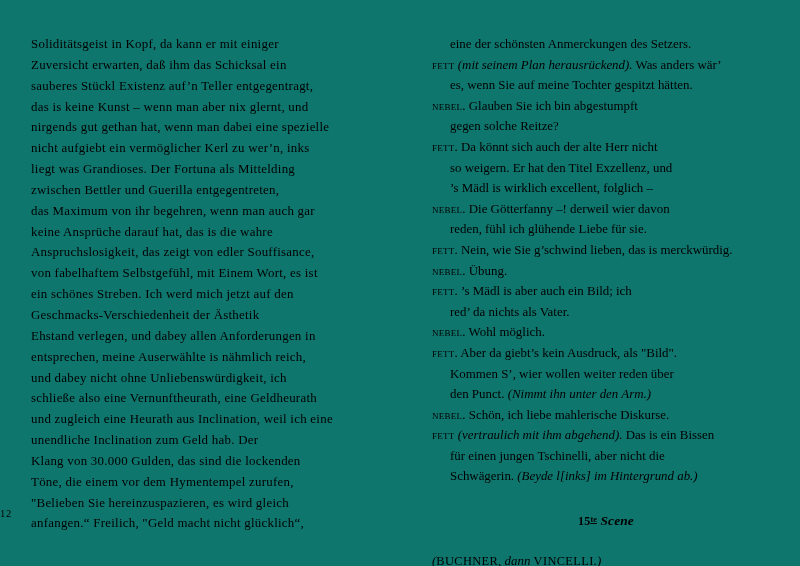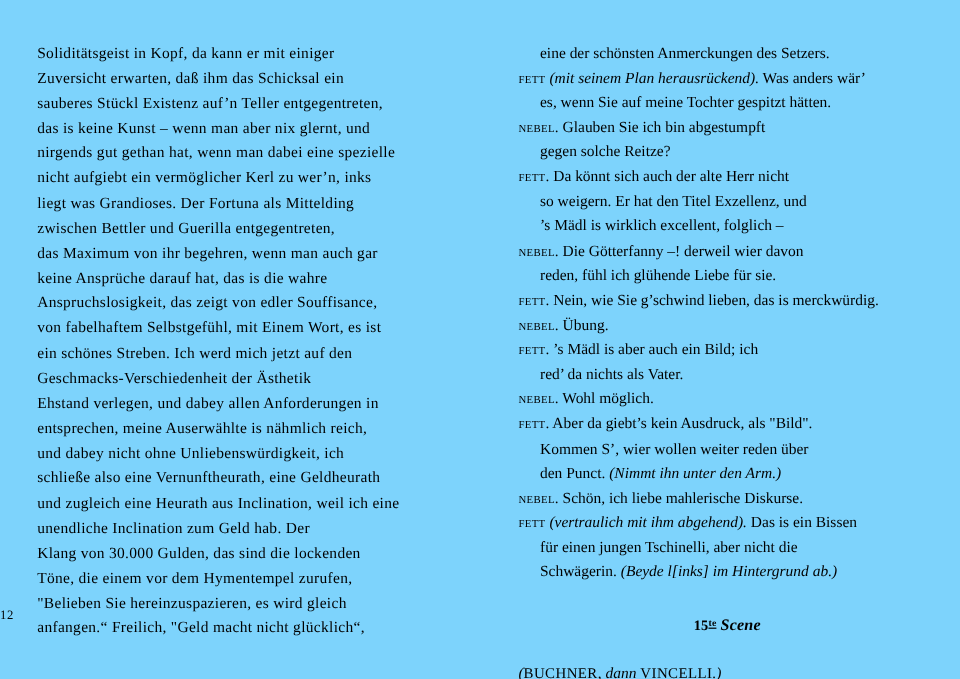--- a/index.html
+++ b/index.html
@@ -11,21 +11,21 @@
     width: 800px;
     height: 566px;
     overflow: hidden;
     font-family: "Liberation Serif", "DejaVu Serif", serif;
     color: #000000;
   }
   .spread {
     position: relative;
     width: 800px;
     height: 566px;
-    background: #7dd3fc;
+    background: #0f766e;
   }
   .page {
     position: absolute;
     top: 0;
     height: 566px;
   }
   .page-left  { left: 0px;   width: 400px; }
   .page-right { left: 400px; width: 400px; }
 
   .textblock {
@@ -109,21 +109,21 @@
 </head>
 <body>
 
 <div class="spread">
 
   <div class="page page-left">
     <div class="textblock">
 
       <span class="pline">Soliditätsgeist in Kopf, da kann er mit einiger</span>
       <span class="pline">Zuversicht erwarten, daß ihm das Schicksal ein</span>
-      <span class="pline">sauberes Stückl Existenz auf’n Teller entgegentreten,</span>
+      <span class="pline">sauberes Stückl Existenz auf’n Teller entgegentragt,</span>
       <span class="pline">das is keine Kunst – wenn man aber nix glernt, und</span>
       <span class="pline">nirgends gut gethan hat, wenn man dabei eine spezielle</span>
 
       <span class="pline">nicht aufgiebt ein vermöglicher Kerl zu wer’n, inks</span>
       <span class="pline">liegt was Grandioses. Der Fortuna als Mittelding</span>
       <span class="pline">zwischen Bettler und Guerilla entgegentreten,</span>
       <span class="pline">das Maximum von ihr begehren, wenn man auch gar</span>
       <span class="pline">keine Ansprüche darauf hat, das is die wahre</span>
       <span class="pline">Anspruchslosigkeit, das zeigt von edler Souffisance,</span>
       <span class="pline">von fabelhaftem Selbstgefühl, mit Einem Wort, es ist</span>

